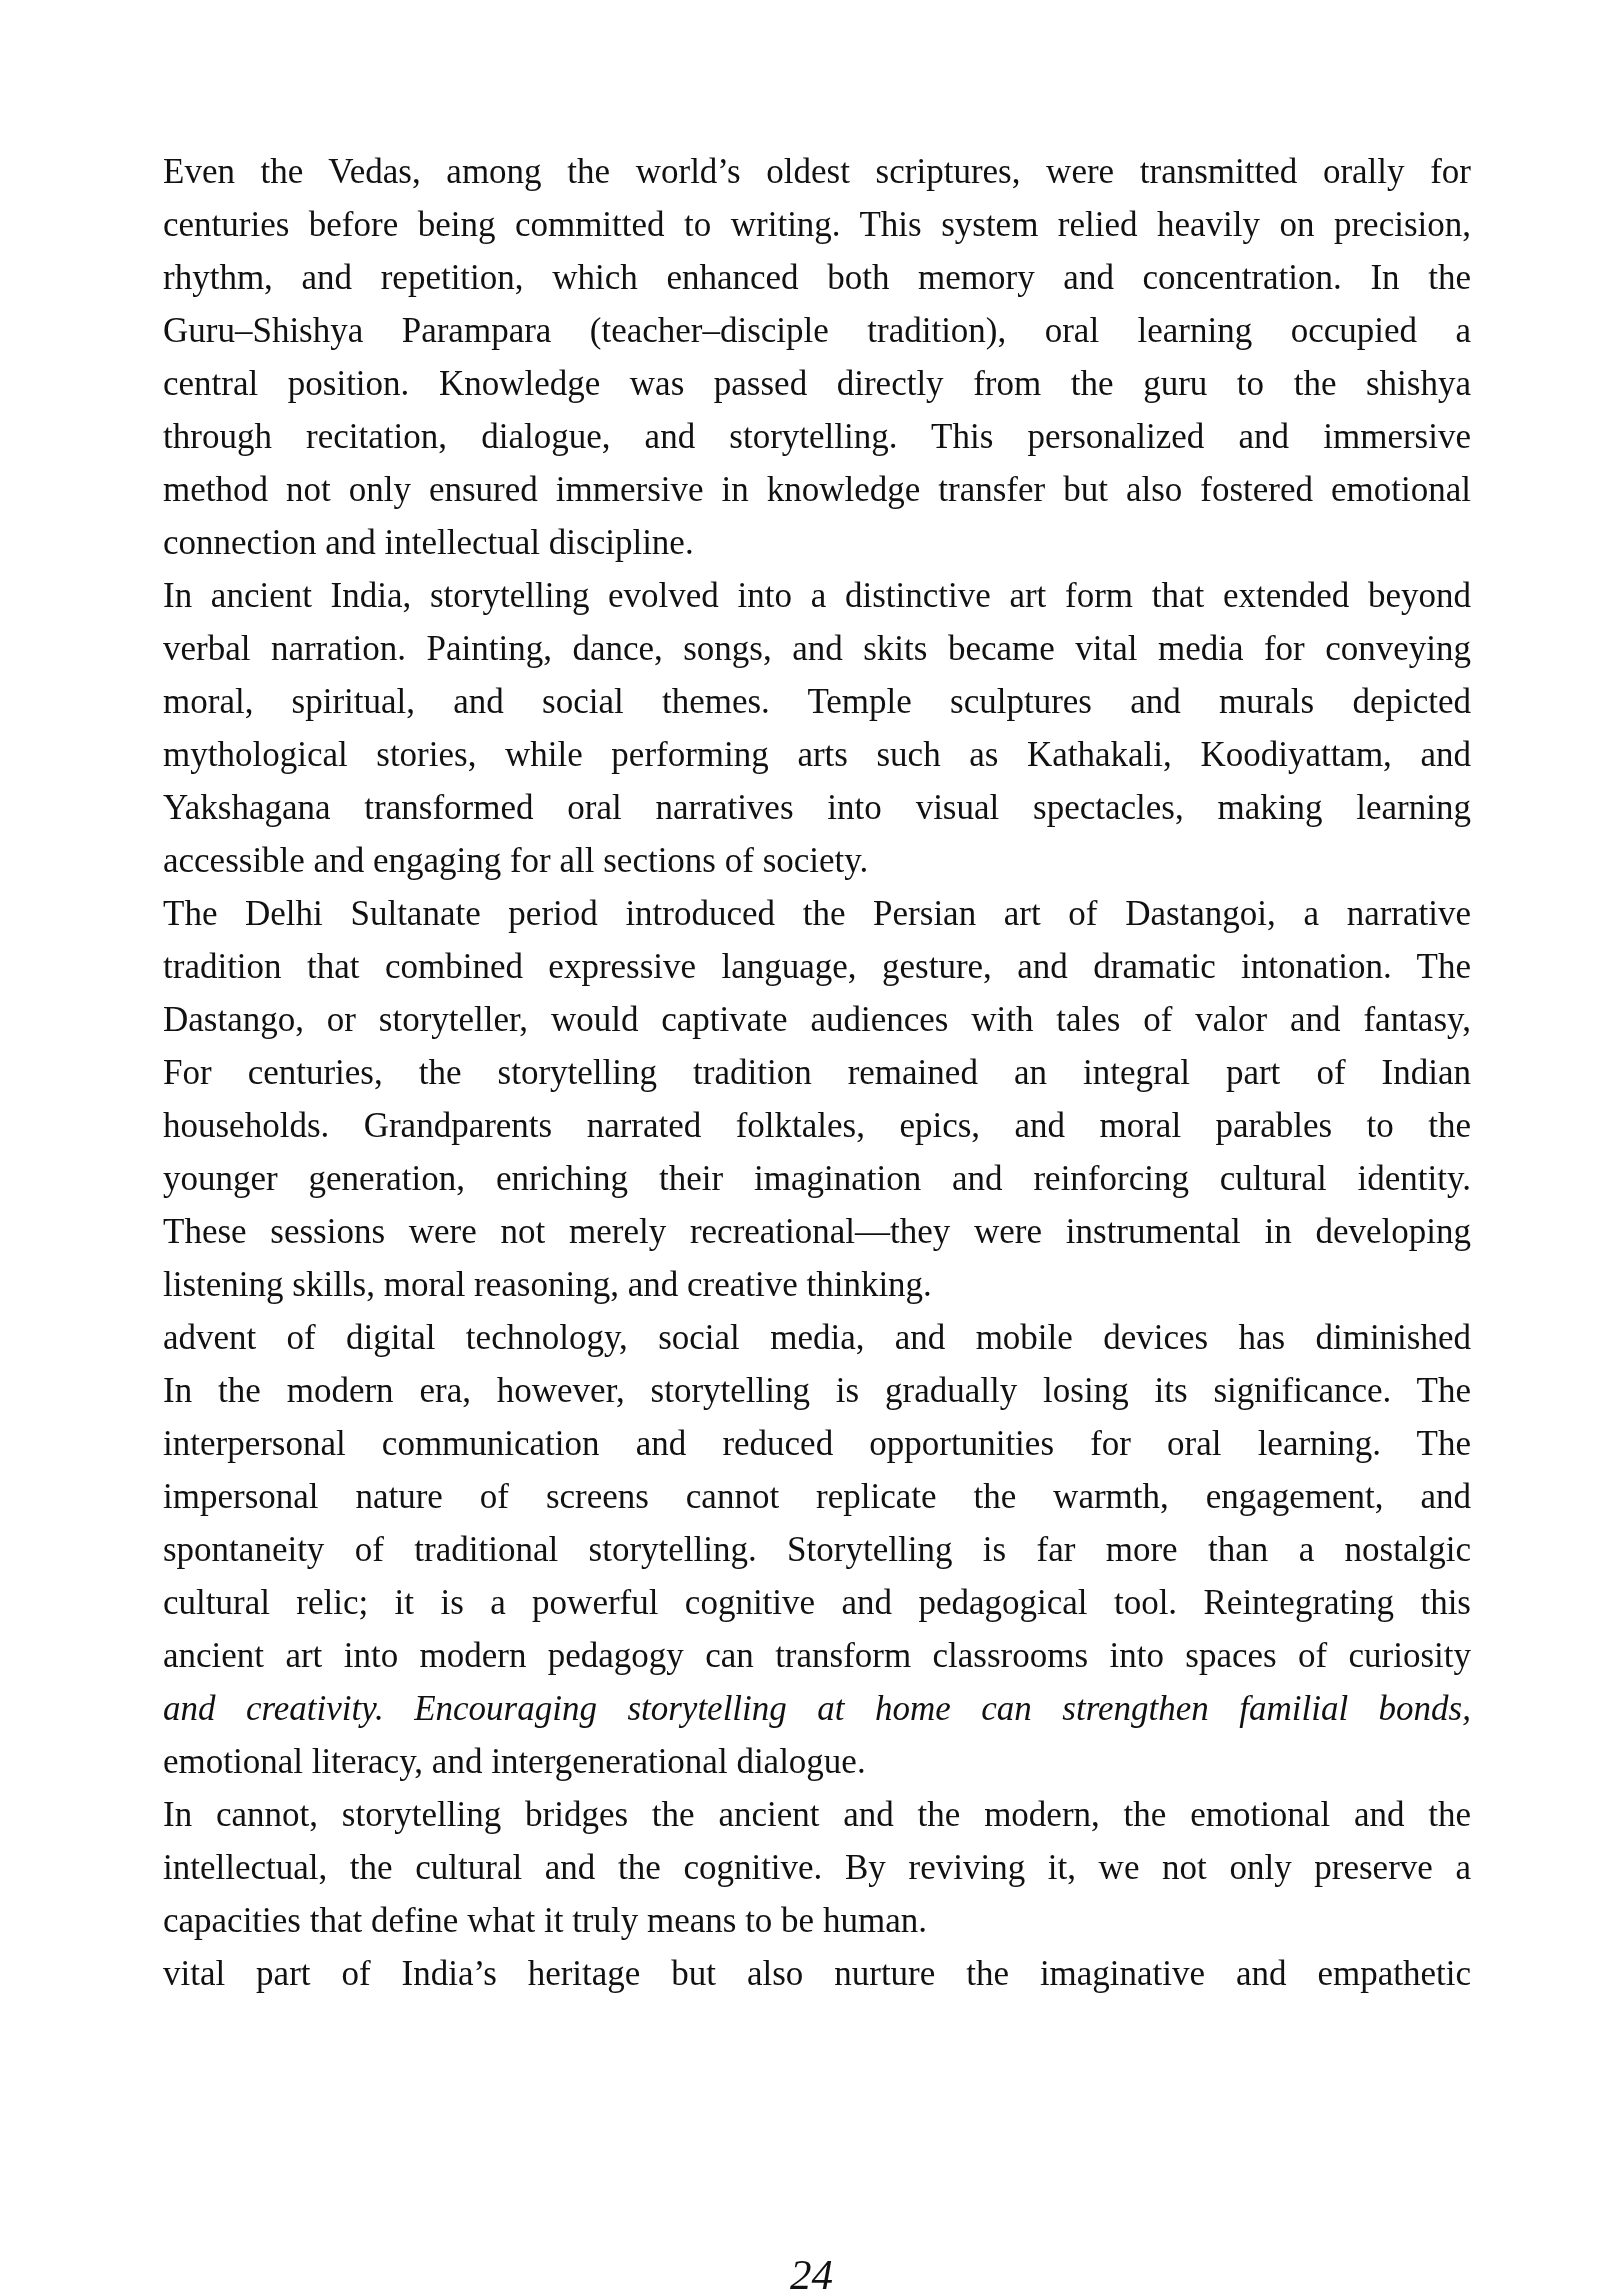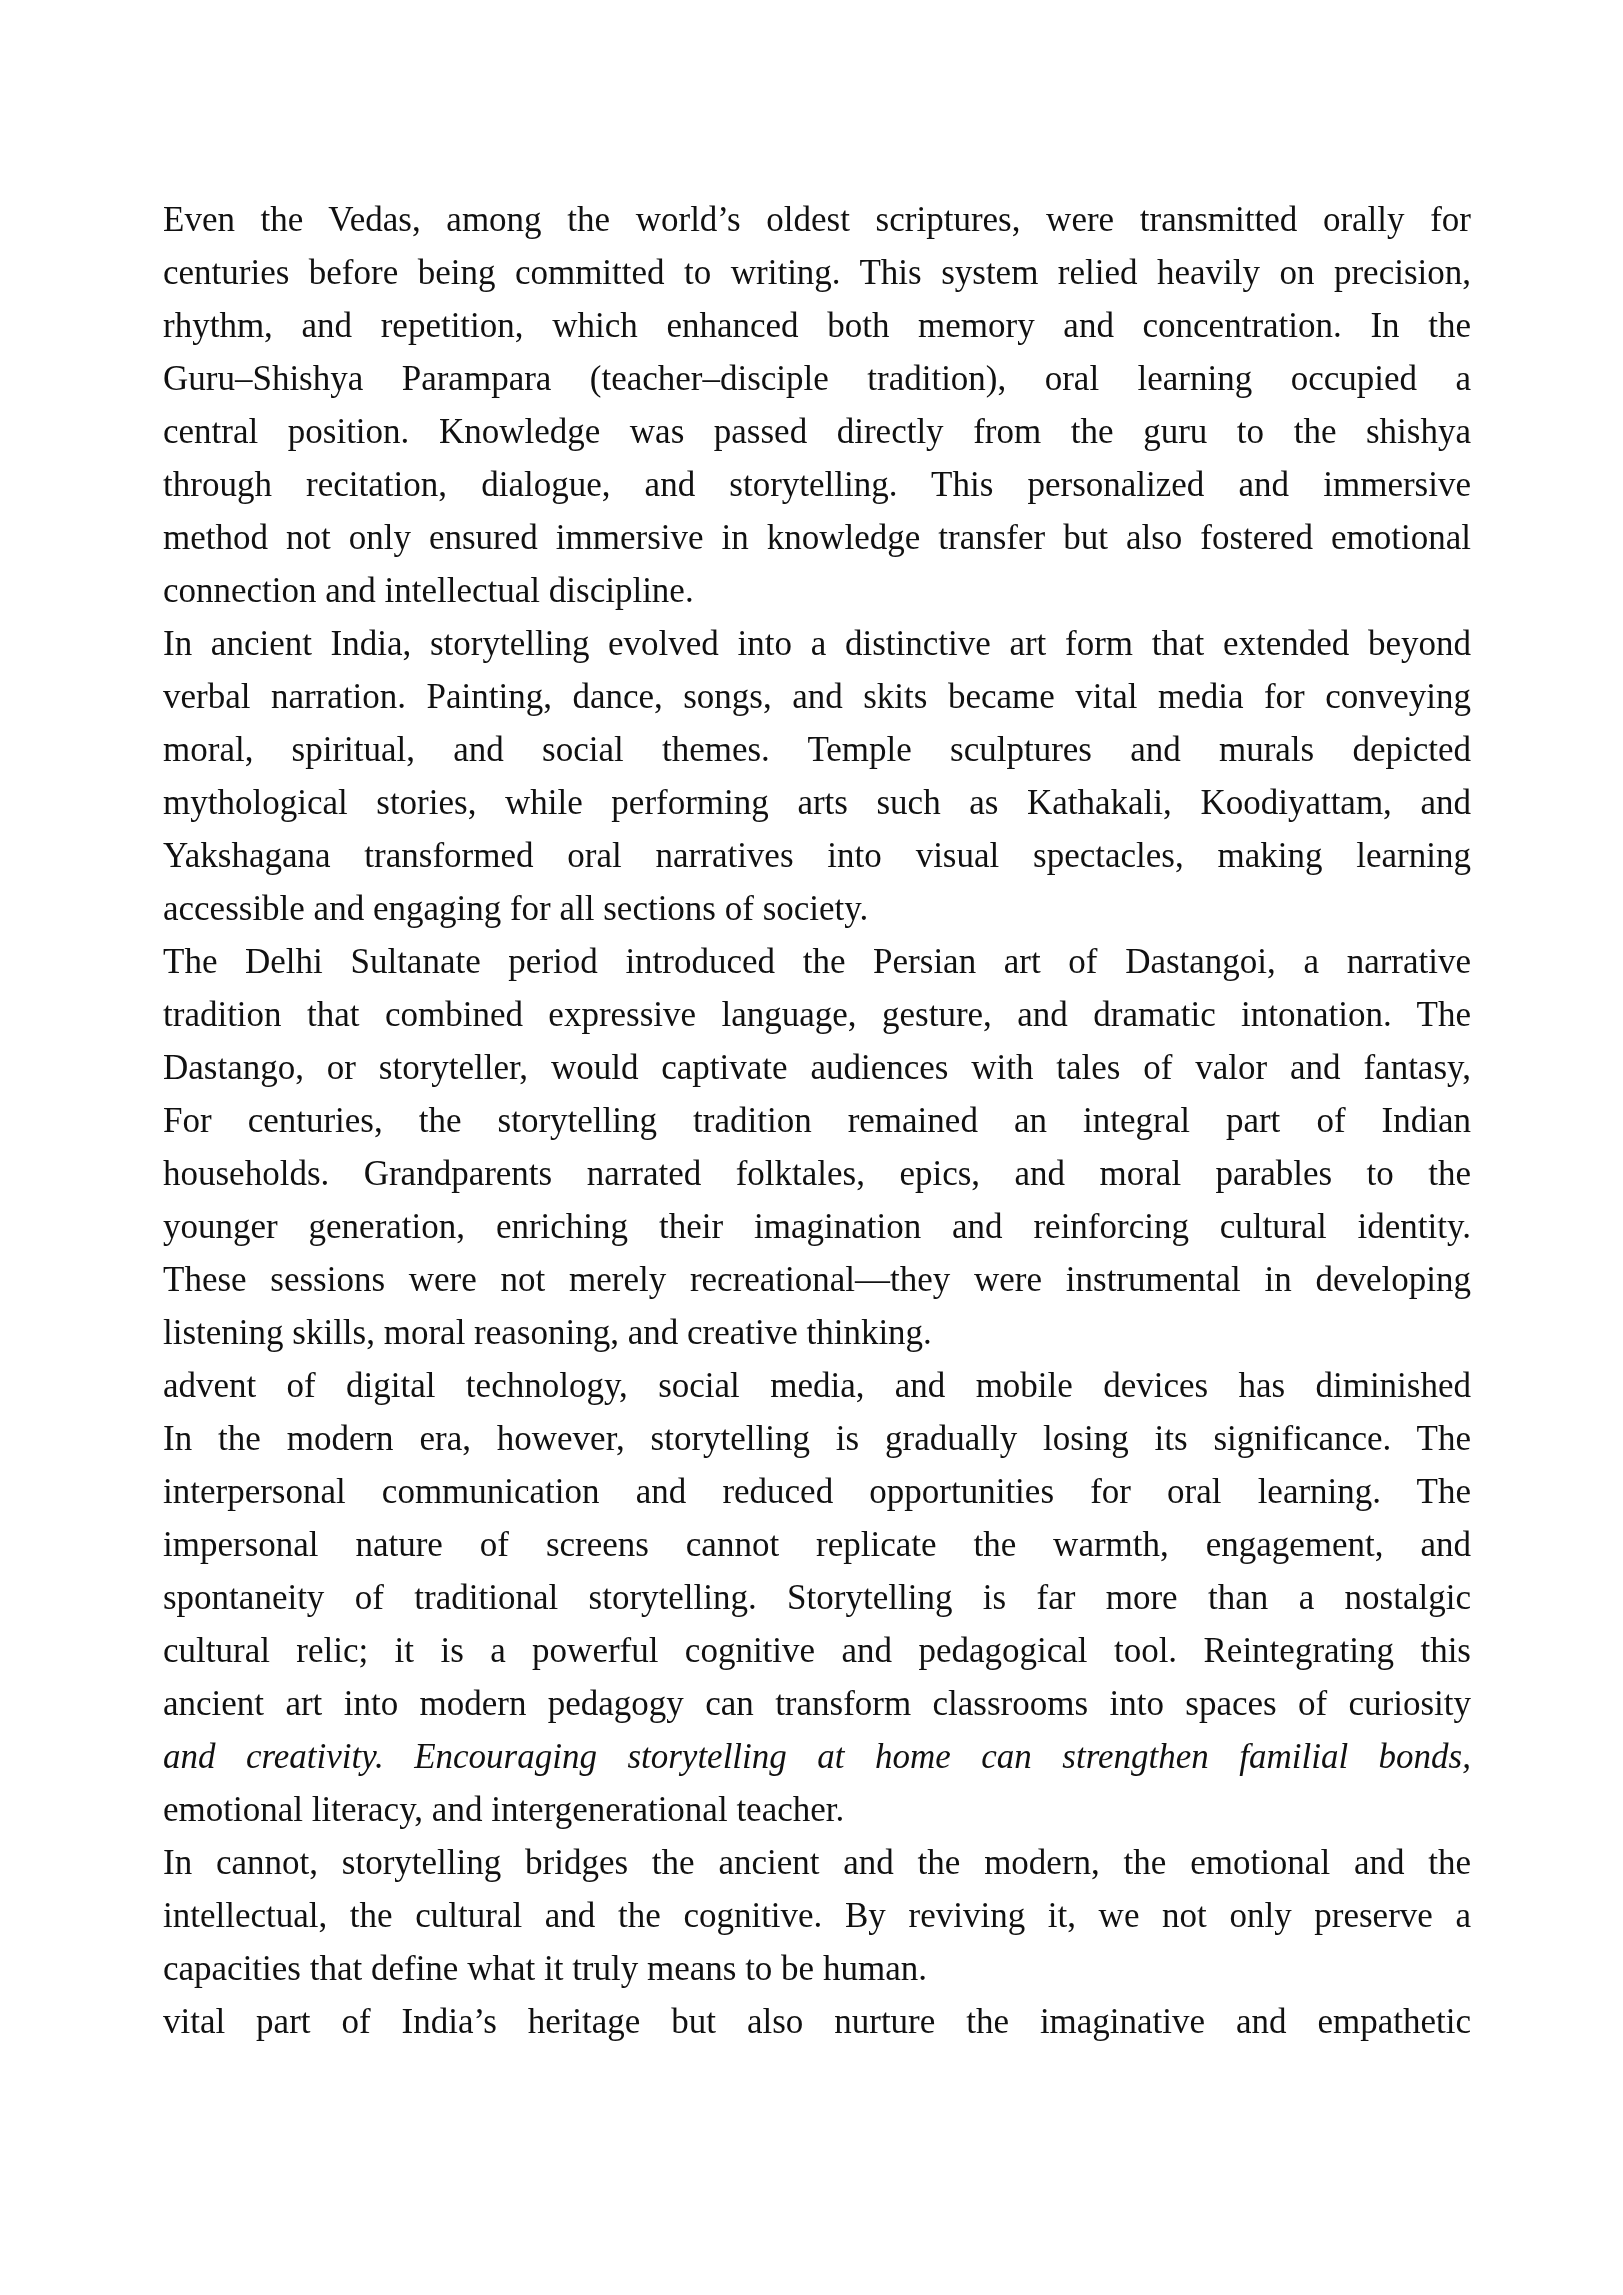--- a/index.html
+++ b/index.html
@@ -1,17 +1,17 @@
 <!DOCTYPE html>
 <html style="font-size:10.5px"><head>
 <meta charset="utf-8">
 <style>
   html, body { margin:0; padding:0; background:#ffffff; }
   body { width:1623px; height:2295px; position:relative; overflow:hidden; }
-  .page { position:absolute; left:0; top:0; width:1623px; height:2044px; background:#fff;margin-top:48px; }
+  .page { position:absolute; left:0; top:0; width:1623px; height:2044px; background:#fff; }
   .text { position:absolute; left:163px; top:145px; width:1308px;
           font-family:"Liberation Serif", serif; font-size:35px; color:#111; }
   .line { height:53px; line-height:53px; white-space:nowrap; overflow:visible;
           text-align:justify; text-align-last:justify; }
   .line.last { text-align-last:left; }
   .pagenum { position:absolute; left:0; width:1623px; top:2250px; text-align:center;
              font-family:"Liberation Serif", serif; font-style:italic; font-size:43px; color:#111; }
 </style>
 </head>
 <body>
@@ -50,21 +50,21 @@
       </div>
       <div>
         <div class="line" style="white-space: normal;">advent of digital technology, social media, and mobile devices has diminished</div>
         <div class="line" style="white-space: normal;">In the modern era, however, storytelling is gradually losing its significance. The</div>
         <div class="line" style="white-space: normal;">interpersonal communication and reduced opportunities for oral learning. The</div>
         <div class="line" style="white-space: normal;">impersonal nature of screens cannot replicate the warmth, engagement, and</div>
         <div class="line" style="white-space: normal;">spontaneity of traditional storytelling. Storytelling is far more than a nostalgic</div>
         <div class="line" style="white-space: normal;">cultural relic; it is a powerful cognitive and pedagogical tool. Reintegrating this</div>
         <div class="line" style="white-space: normal;">ancient art into modern pedagogy can transform classrooms into spaces of curiosity</div>
         <div class="line" style="white-space: normal; font-style: italic;">and creativity. Encouraging storytelling at home can strengthen familial bonds,</div>
-        <div class="line last">emotional literacy, and intergenerational teacher.</div>
+        <div class="line last">emotional literacy, and intergenerational dialogue.</div>
       </div>
       <div>
         <div class="line" style="white-space: normal;">In cannot, storytelling bridges the ancient and the modern, the emotional and the</div>
         <div class="line" style="white-space: normal;">intellectual, the cultural and the cognitive. By reviving it, we not only preserve a</div>
         <div class="line last">capacities that define what it truly means to be human.</div>
         <div class="line" style="white-space: normal;">vital part of India’s heritage but also nurture the imaginative and empathetic</div>
       </div>
     </div>
   <div class="pagenum">24</div>
 </div>

